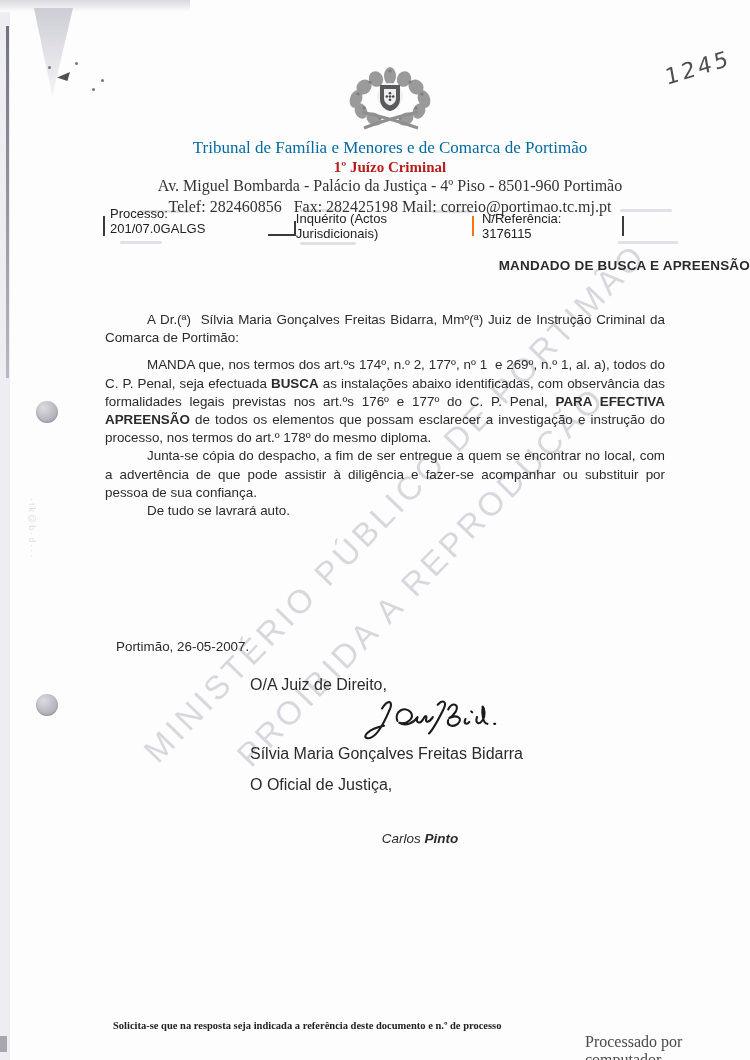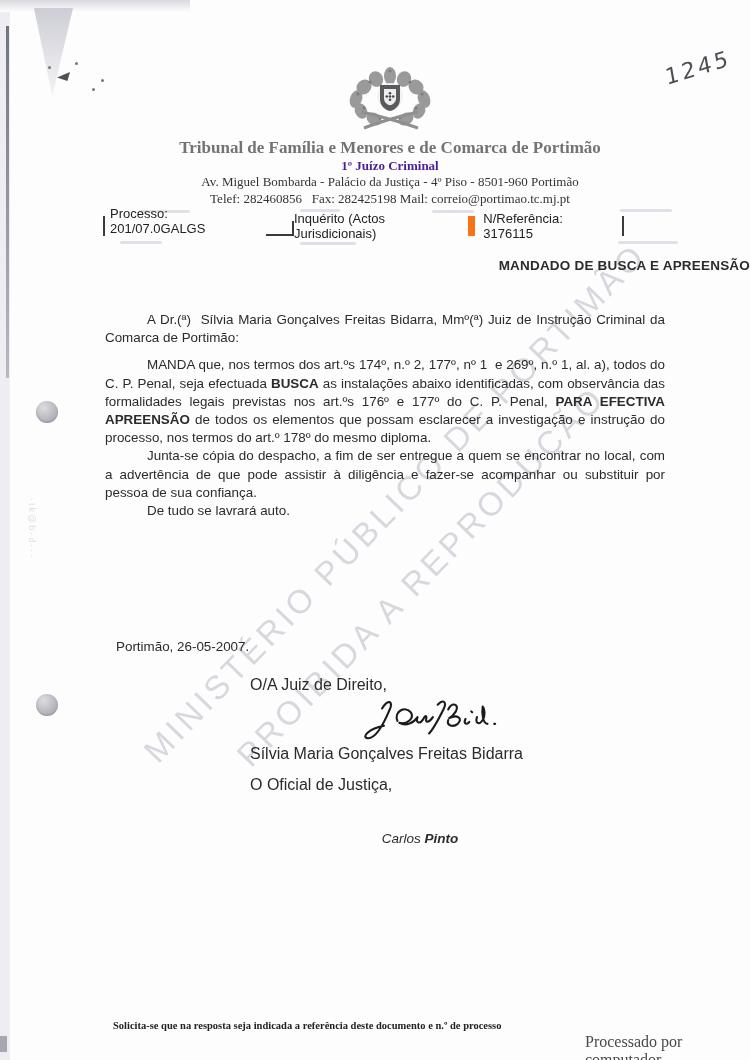--- a/index.html
+++ b/index.html
@@ -35,28 +35,28 @@
           letter-spacing:2px;color:#6d74a0;opacity:.22;}
   
   .wm{position:absolute;white-space:nowrap;color:#b9bac4;opacity:.55;letter-spacing:4px;
       font-size:33px;transform-origin:0 50%;transform:rotate(-46deg);z-index:1;}
   .wm1{left:150px;top:738px;}
   .wm2{left:243px;top:742px;}
   
   .layer{position:absolute;z-index:2;}
   .header{left:30px;top:66px;width:720px;text-align:center;}
   .emblem{display:block;margin:0 auto 2px;}
-  .court{font-family:"Liberation Serif",serif;font-weight:bold;font-size:17px;line-height:1.15;color:#737373;}
-  .division{font-family:"Liberation Serif",serif;font-weight:bold;font-size:13px;line-height:1.25;color:#4c1d95;}
-  .addr,.contact{font-family:"Liberation Serif",serif;font-size:13px;line-height:1.3;color:#333;}
+  .court{font-family:"Liberation Serif",serif;font-weight:normal;font-size:17px;line-height:1.15;color:#0369a1;}
+  .division{font-family:"Liberation Serif",serif;font-weight:bold;font-size:15px;line-height:1.25;color:#b91c1c;}
+  .addr,.contact{font-family:"Liberation Serif",serif;font-size:16px;line-height:1.3;color:#333;}
   .refbar{left:103px;top:215px;width:521px;height:22px;display:flex;align-items:center;
           justify-content:space-between;font-size:13px;color:#222;}
   .cell-left{display:flex;align-items:flex-end;border-left:2px solid #3a3a3a;padding-left:5px;height:20px;}
   .tailbox{width:26px;height:13px;border-bottom:2px solid #3a3a3a;border-right:2px solid #3a3a3a;margin-left:2px;}
-  .cell-right{border-left:7px solid #f97316;border-right:2px solid #3a3a3a;padding:0 8px;height:20px;
+  .cell-right{border-left:2px solid #f97316;border-right:2px solid #3a3a3a;padding:0 8px;height:20px;
               display:flex;align-items:center;}
   .title{left:50px;top:258px;width:700px;text-align:right;font-weight:bold;font-size:13.5px;letter-spacing:.2px;}
   .bodytext{left:105px;top:311px;width:560px;font-size:13.4px;line-height:18.2px;text-align:justify;}
   .bodytext p{margin:0;text-indent:42px;}
   .bodytext p.salutation{margin-bottom:9px;}
   .local{margin-top:5px;font-weight:bold;}
   .local div{text-indent:0;}
   .dateline{left:116px;top:639px;font-size:13.4px;}
   .sigblock{left:250px;top:676px;width:360px;font-size:16px;}
   .signature{display:block;margin:3px auto 0;}

